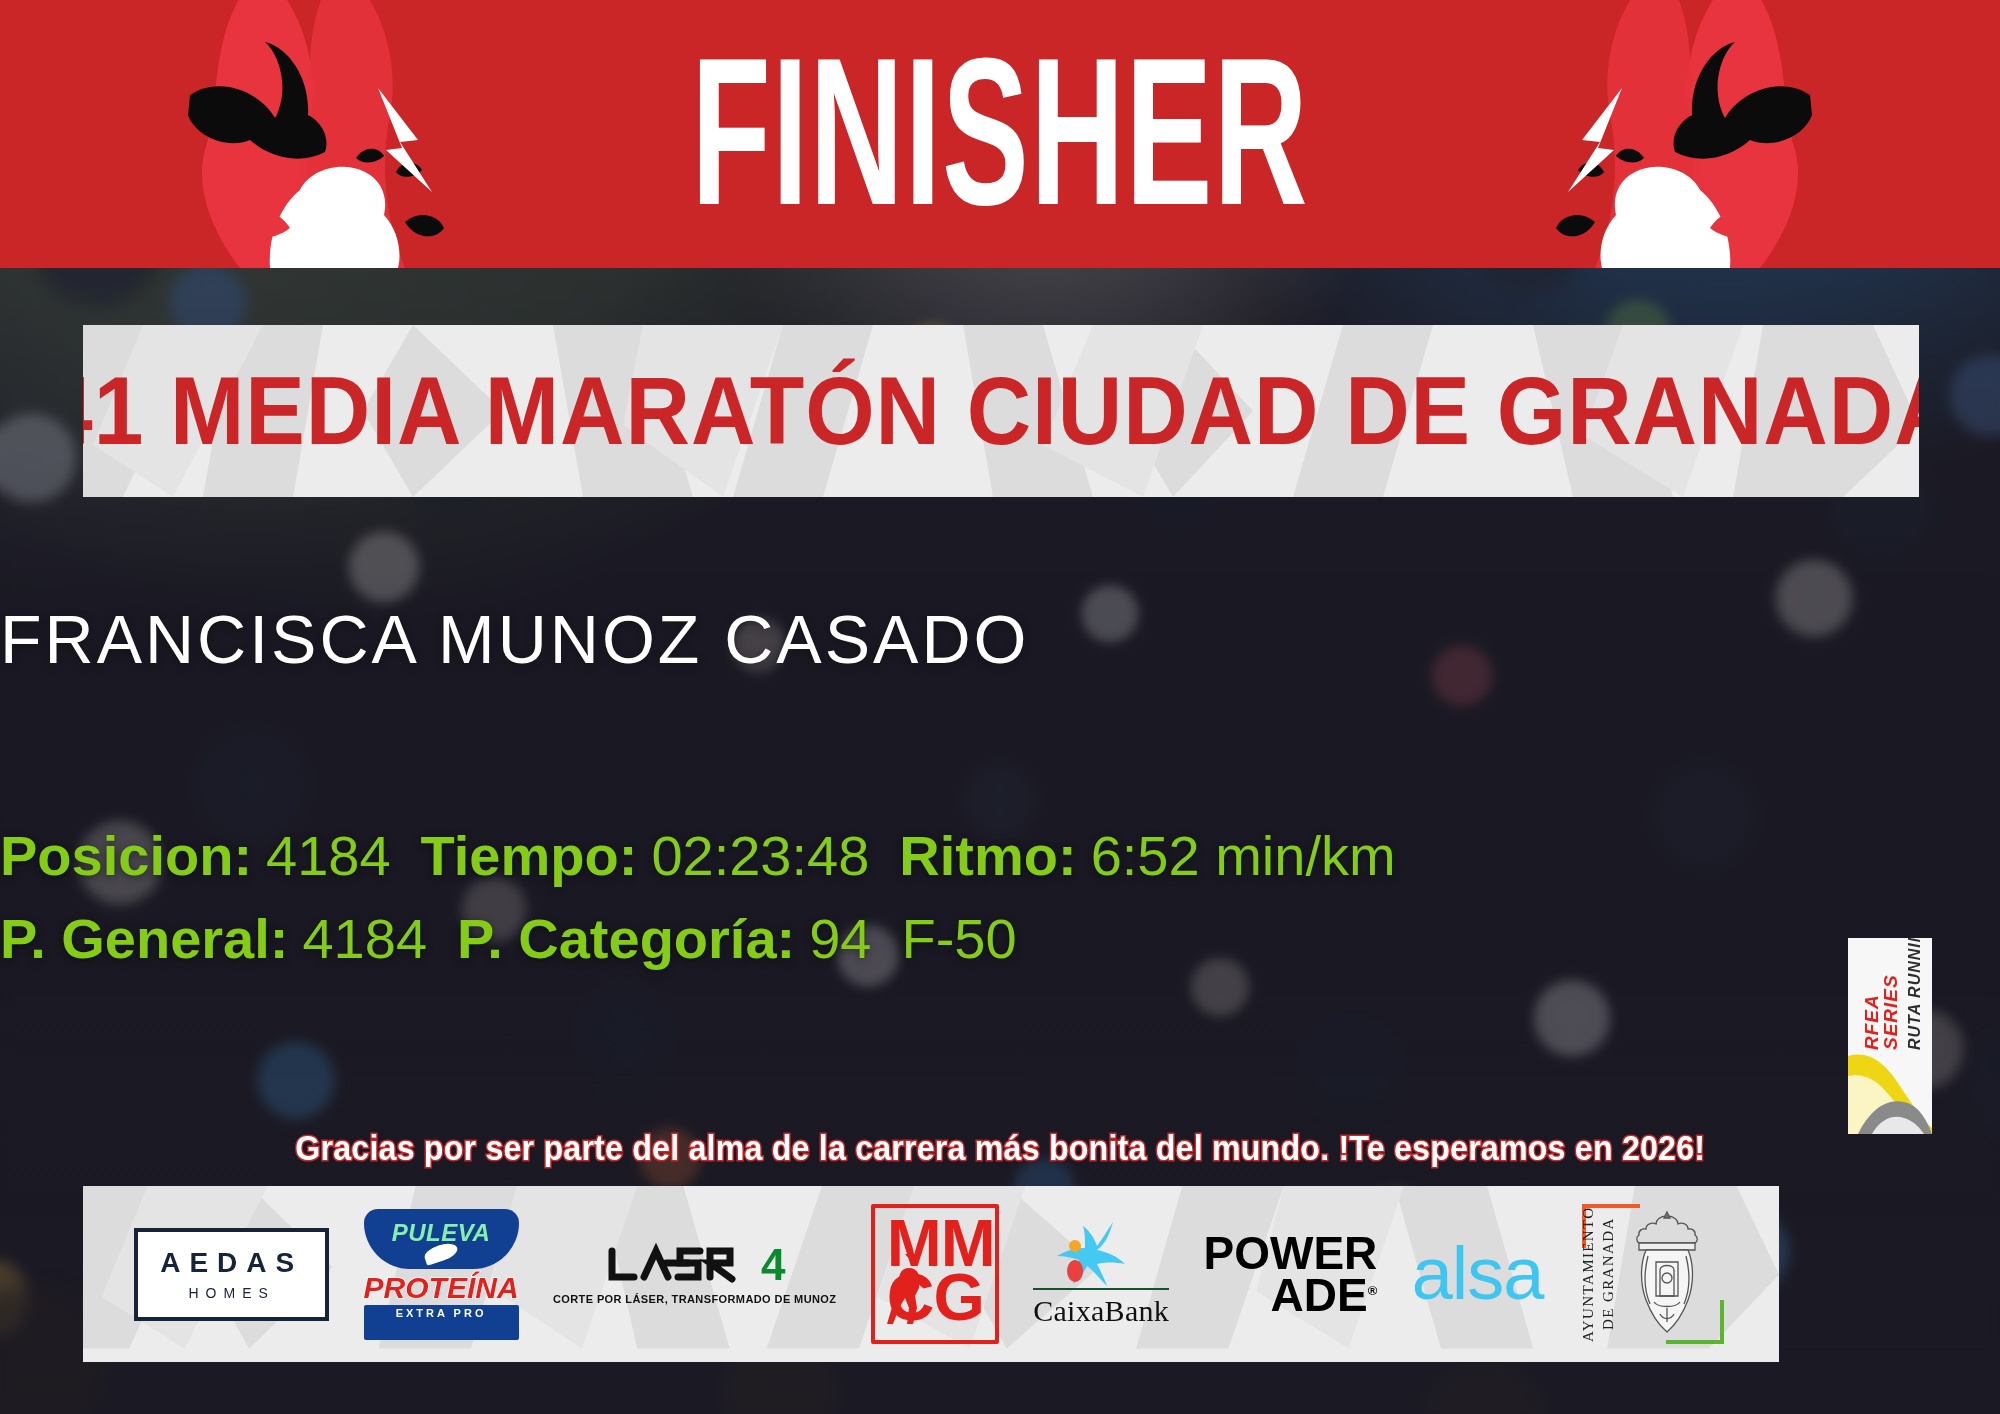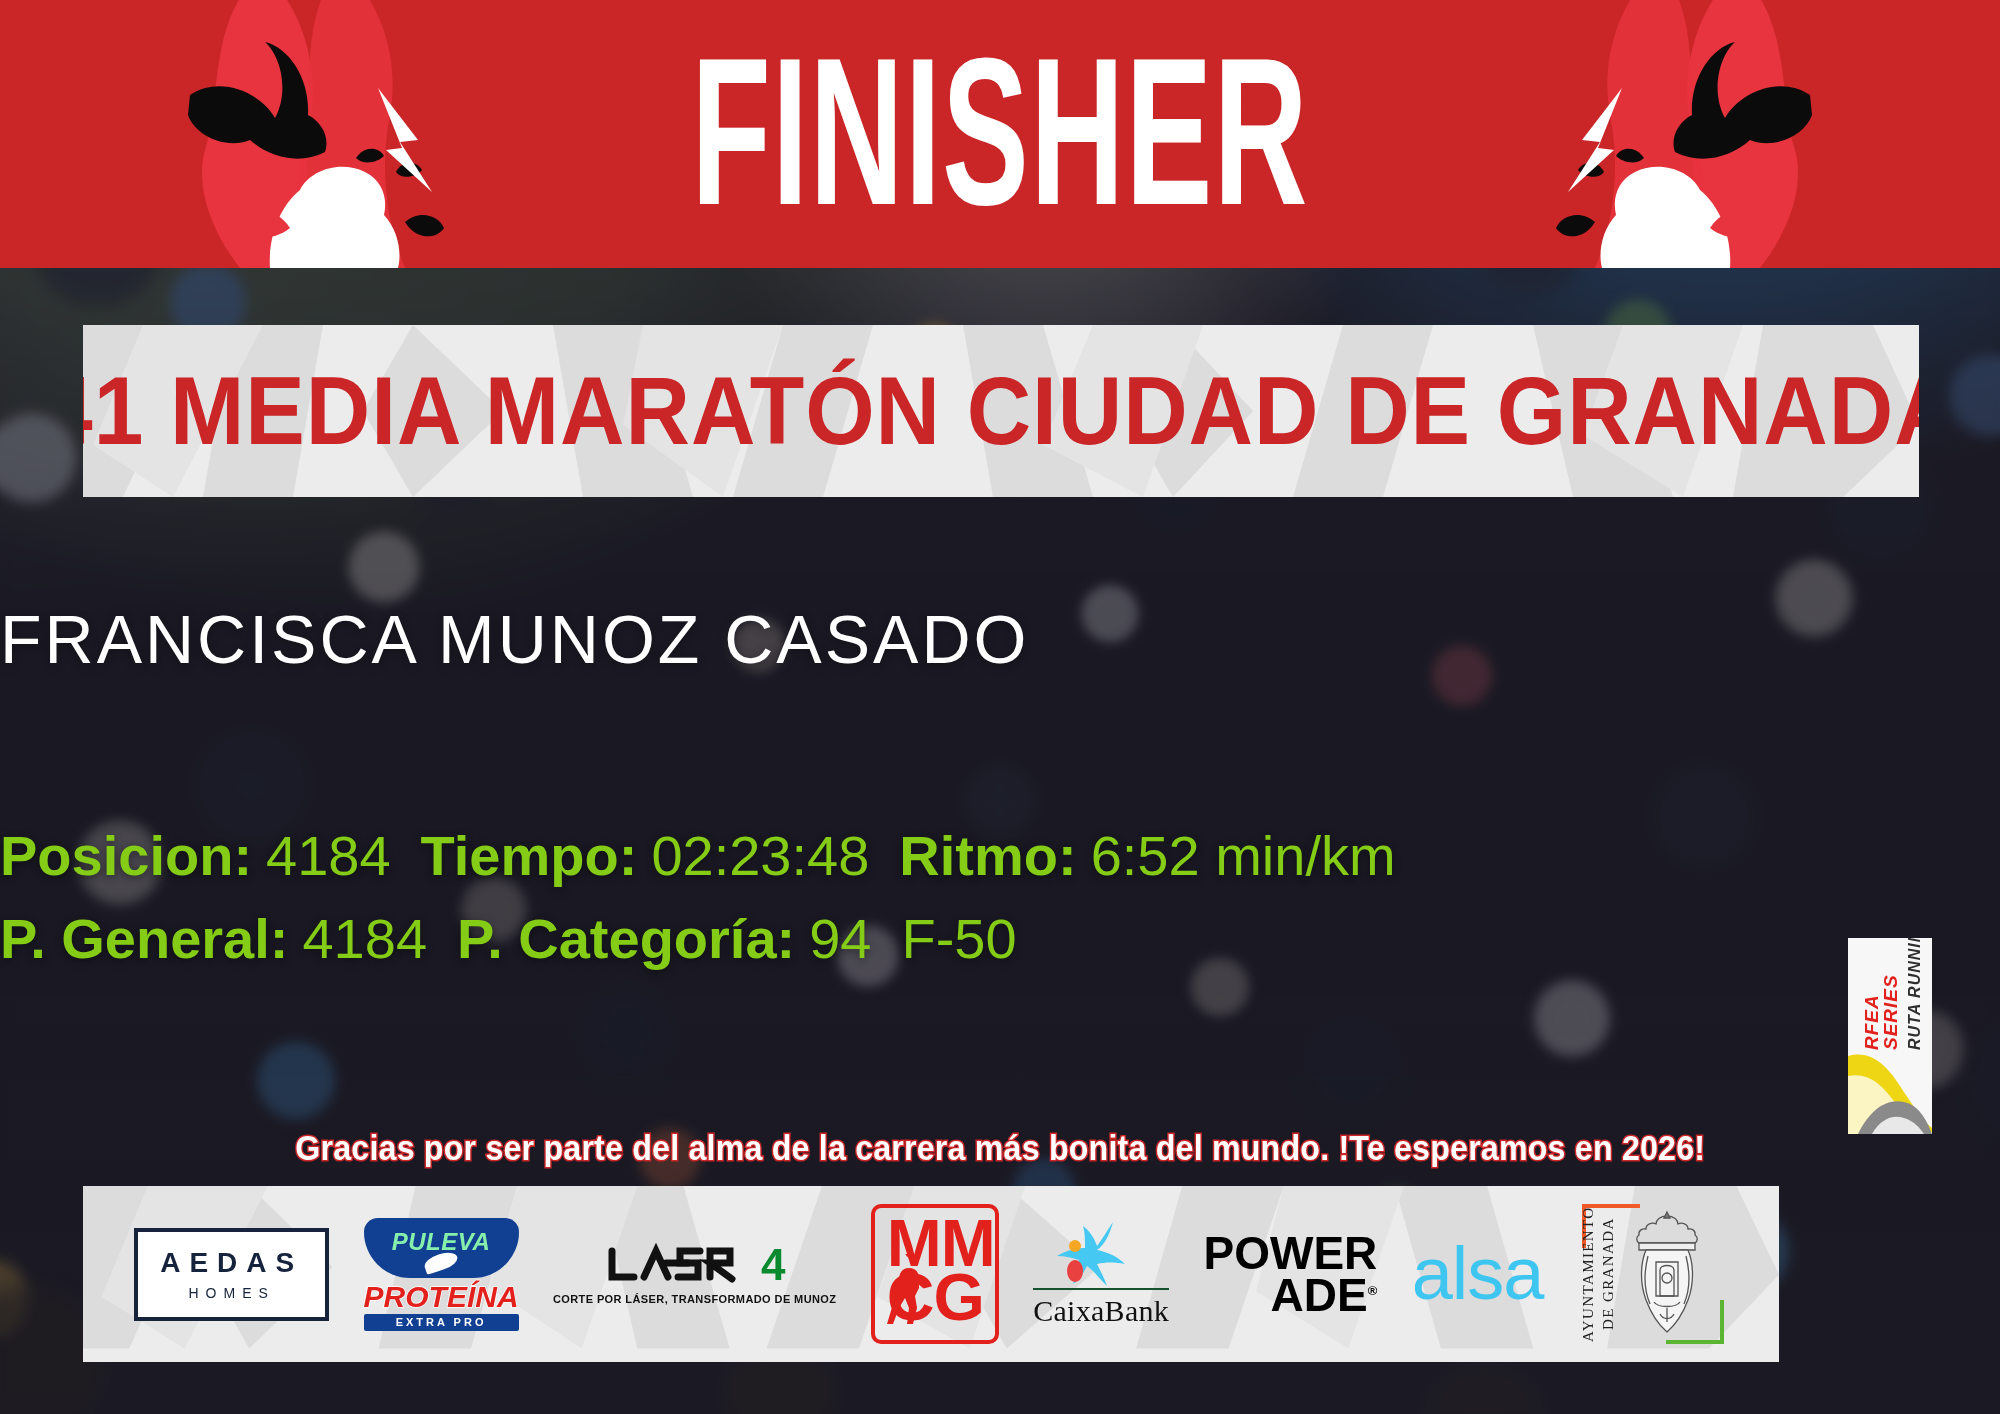--- a/index.html
+++ b/index.html
@@ -131,39 +131,39 @@
   .puleva { text-align:center; }
   .puleva .cap { background:#113f92; border-radius:14px 14px 46px 46px; padding:10px 16px 22px;
     position:relative; }
   .puleva .cap .w { color:#86efac; font-size:24px; font-weight:700; letter-spacing:.5px; font-style:italic;
     font-family:"Liberation Sans",sans-serif; }
   .puleva .drop { position:absolute; left:50%; bottom:8px; transform:translateX(-50%) rotate(-18deg);
     width:34px; height:16px; background:#fff; border-radius:50% 50% 50% 10%; }
   .puleva .pro { color:#e2211c; font-size:30px; font-weight:700; font-style:italic; letter-spacing:0;
     margin-top:4px; line-height:1; -webkit-text-stroke:1.4px #fff; paint-order:stroke fill; }
   .puleva .bar { background:#113f92; color:#fff; font-size:11px; font-weight:700; letter-spacing:3px;
-    padding:2px 0 3px; margin-top:2px; border-radius:2px; }
+    padding:2px 0 21px; margin-top:2px; border-radius:2px; }
 
   
   .lanjaron { background:#ff2b26; width:124px; height:124px; position:relative; overflow:hidden; }
   .lanjaron .mnt { position:absolute; left:0; right:0; bottom:0; height:82px; }
   .lanjaron .txt { position:absolute; left:0; right:0; top:56px; text-align:center; color:#1d3a6e;
     font-family:"Liberation Serif",serif; font-style:italic; font-weight:700; font-size:28px; }
   .lanjaron .sub { position:absolute; left:0; right:0; top:86px; text-align:center; color:#1d3a6e;
     font-size:7px; font-weight:700; letter-spacing:1px; }
 
   
   .laser4 { text-align:center; }
   .laser4 .top { display:flex; align-items:center; gap:7px; justify-content:center; }
   .laser4 .four { color:#0a8a2e; font-size:44px; font-weight:700; line-height:.9; }
   .laser4 .tag { color:#111; font-size:11px; font-weight:700; letter-spacing:.4px; margin-top:6px;
     font-family:"Liberation Sans Narrow","Liberation Sans",sans-serif; }
 
   
-  .mmcg { border:4px solid #e2211c; border-radius:10px; padding:8px 12px; position:relative;
+  .mmcg { border:4px solid #e2211c; border-radius:2px; padding:8px 12px; position:relative;
     width:128px; height:140px; }
   .mmcg .stack { color:#e2211c; font-weight:700; line-height:.82;
     font-family:"Liberation Sans Narrow","Liberation Sans",sans-serif; font-size:66px;
     text-align:right; letter-spacing:-1px; }
   .mmcg .runner { position:absolute; left:10px; bottom:10px; width:44px; height:76px; }
 
   
   .caixa { text-align:center; }
   .caixa .star { height:66px; position:relative; width:100px; margin:0 auto; }
   .caixa .name { font-family:"Liberation Serif",serif; font-size:30px; color:#111;

